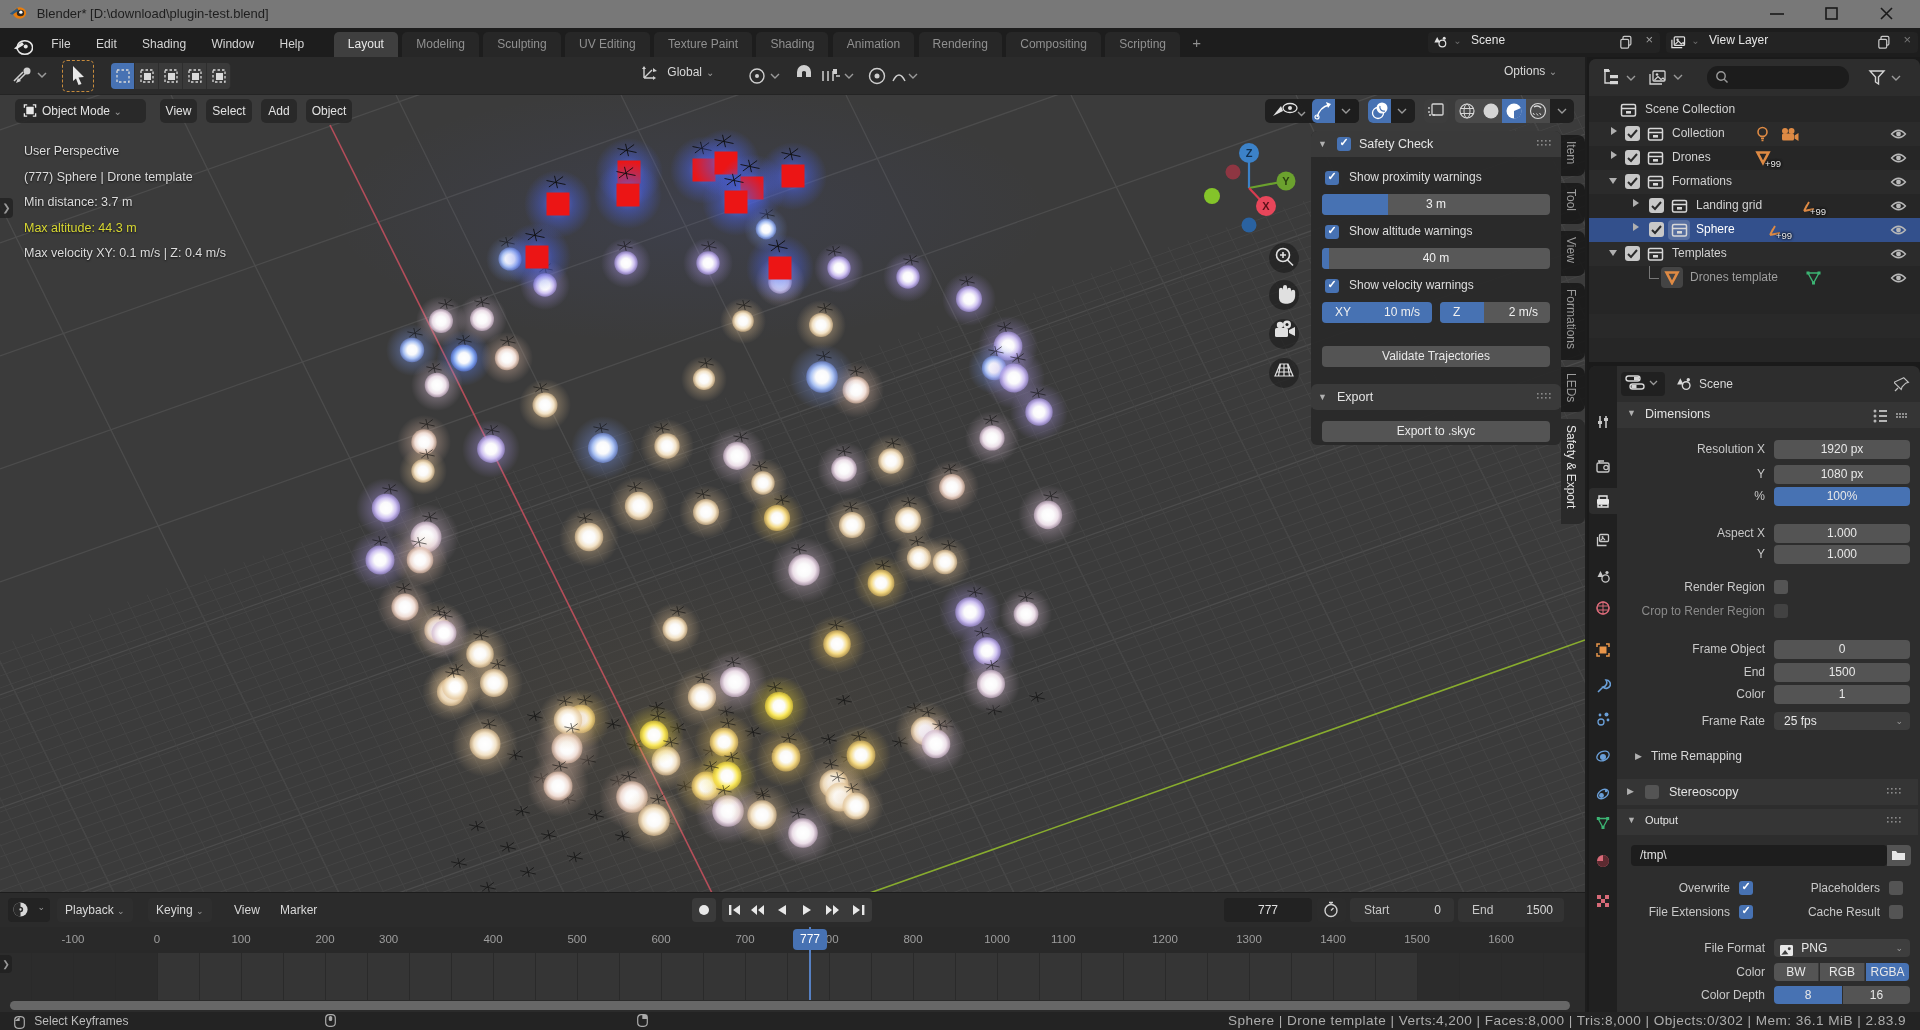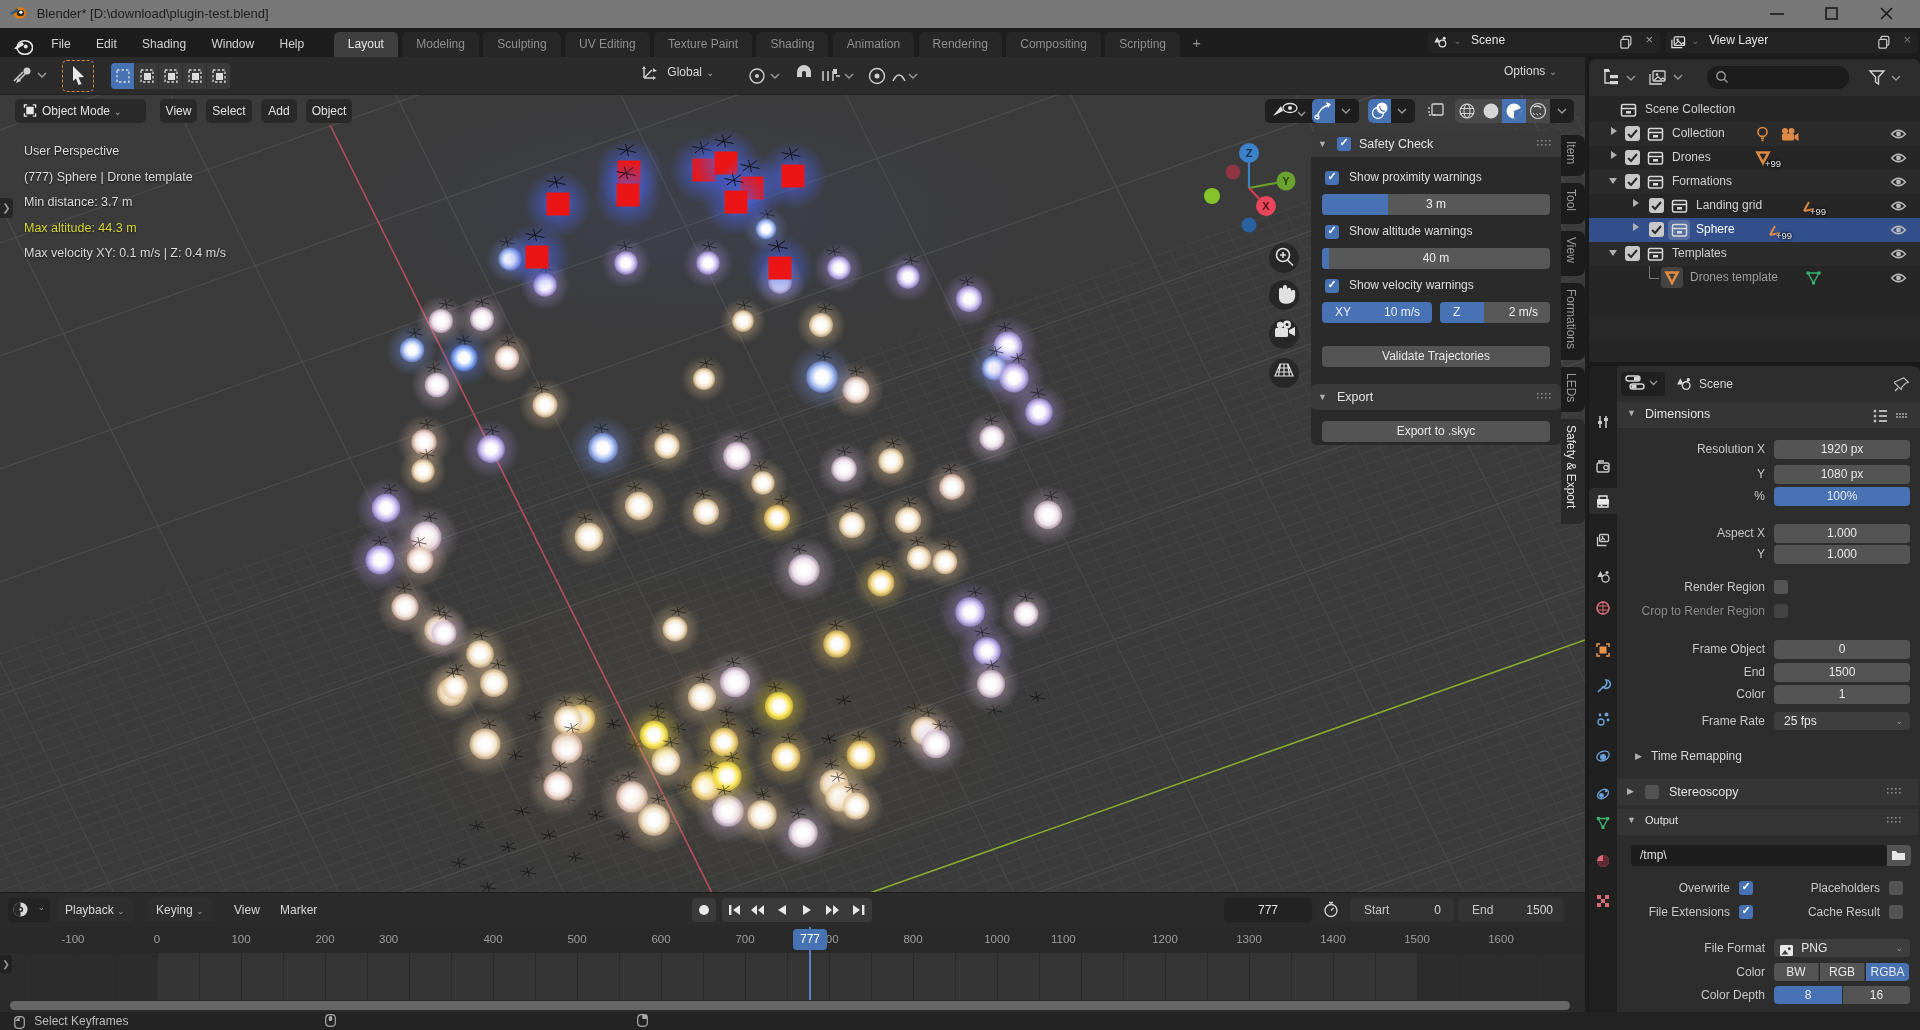--- a/index.html
+++ b/index.html
@@ -1755,20 +1755,21 @@
     </svg>
  <span style="line-height:18px">Select Keyframes</span>
  <svg class="ic" width="11" height="13" viewBox="0 0 11 13" style="position:absolute;left:325px;top:2px">
       <rect x="0.7" y="0.7" width="9.6" height="11.6" rx="3.5" fill="none" stroke="#aaa" stroke-width="1.2"></rect>
       <rect x="3.8" y="2" width="3.4" height="5" rx="1.5" fill="#aaa"></rect>
     </svg>
  <svg class="ic" width="11" height="13" viewBox="0 0 11 13" style="position:absolute;left:637px;top:2px">
       <rect x="0.7" y="0.7" width="9.6" height="11.6" rx="3.5" fill="none" stroke="#aaa" stroke-width="1.2"></rect>
       <path d="M5.3 5 h5 V0.7 h-5z" fill="#aaa"></path>
     </svg>
+ <span style="position:absolute;right:14px;line-height:18px;color:#adadad;font-size:13.6px;letter-spacing:0.45px">Sphere | Drone template | Verts:4,200 | Faces:8,000 | Tris:8,000 | Objects:0/302 | Mem: 36.1 MiB | 2.83.9</span>
 </div>
 <div class="abs rightcol">
     <div style="position:absolute;left:2px;top:2px;width:331px;height:303px;background:#262626;border-radius:7px 7px 0 0;overflow:hidden"><div style="position:absolute;left:0;top:0;width:331px;height:37px;background:#2d2d2d"></div><svg class="ic" width="40" height="20" viewBox="0 0 40 20" style="position:absolute;left:12px;top:9px">
  <path d="M4 3 h5 M4 3 v12 h4 M8 15 h4" stroke="#d5d5d5" stroke-width="1.4" fill="none"></path>
  <rect x="3" y="1" width="5" height="3" fill="#d5d5d5"></rect>
         <rect x="9" y="7" width="8" height="3.2" fill="#d5d5d5"></rect>
         <rect x="9" y="13" width="8" height="3.2" fill="#d5d5d5"></rect>
  <path d="M26 8 l4 4 l4 -4" stroke="#9a9a9a" stroke-width="1.4" fill="none"></path>
       </svg><svg class="ic" width="42" height="22" viewBox="0 0 42 22" style="position:absolute;left:57px;top:8px">
  <rect x="7" y="4" width="12" height="10" rx="1" fill="none" stroke="#d5d5d5" stroke-width="1.3"></rect>

